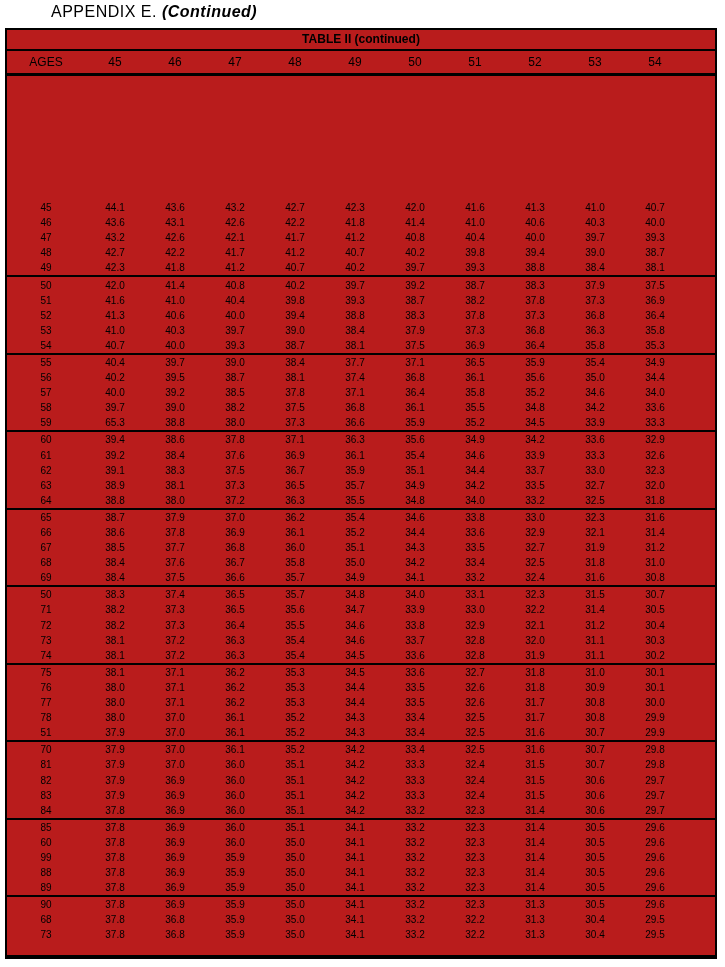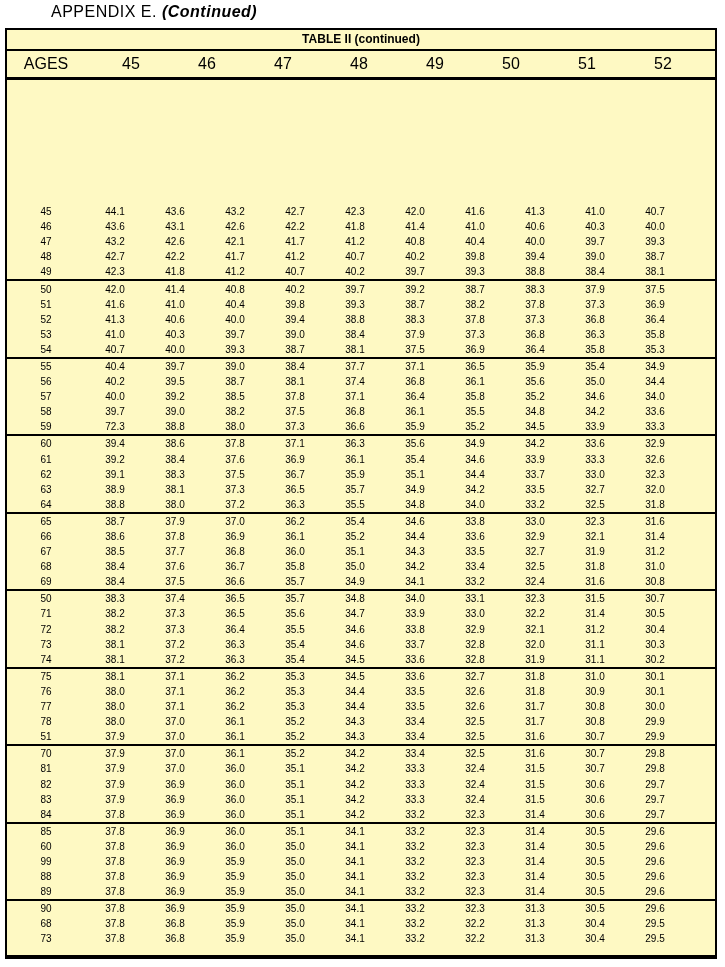--- a/index.html
+++ b/index.html
@@ -28,37 +28,36 @@
   }
   .table-box {
     position: absolute;
     left: 5px;
     top: 28px;
     width: 712px;
     height: 931px;
     border: 2px solid #000;
     border-bottom-width: 4px;
     box-sizing: border-box;
-    background: #fef9c3;
+    background: #b91c1c;
   }
   .table-title {
     text-align: center;
     font-weight: bold;
     font-size: 12px;
     line-height: 15px;
     padding: 2px 0 2px 0;
     border-bottom: 2px solid #000;
   }
   .header-row {
     display: grid;
     grid-template-columns: 78px repeat(10, 60px) 1fr;
     border-bottom: 3px solid #000;
-    font-size: 16px;
+    font-size: 12px;
     padding: 4px 0 4px 0;
-    gap: 16px;
   }
   .header-row .cell {
     text-align: center;
   }
   .table-body {
     padding-top: 124px;
   }
   .row {
     display: grid;
     grid-template-columns: 78px repeat(10, 60px) 1fr;
@@ -277,21 +276,21 @@
         <div class="cell">37.5</div>
         <div class="cell">36.8</div>
         <div class="cell">36.1</div>
         <div class="cell">35.5</div>
         <div class="cell">34.8</div>
         <div class="cell">34.2</div>
         <div class="cell">33.6</div>
       </div>
       <div class="row">
         <div class="cell">59</div>
-        <div class="cell">72.3</div>
+        <div class="cell">65.3</div>
         <div class="cell">38.8</div>
         <div class="cell">38.0</div>
         <div class="cell">37.3</div>
         <div class="cell">36.6</div>
         <div class="cell">35.9</div>
         <div class="cell">35.2</div>
         <div class="cell">34.5</div>
         <div class="cell">33.9</div>
         <div class="cell">33.3</div>
       </div>

